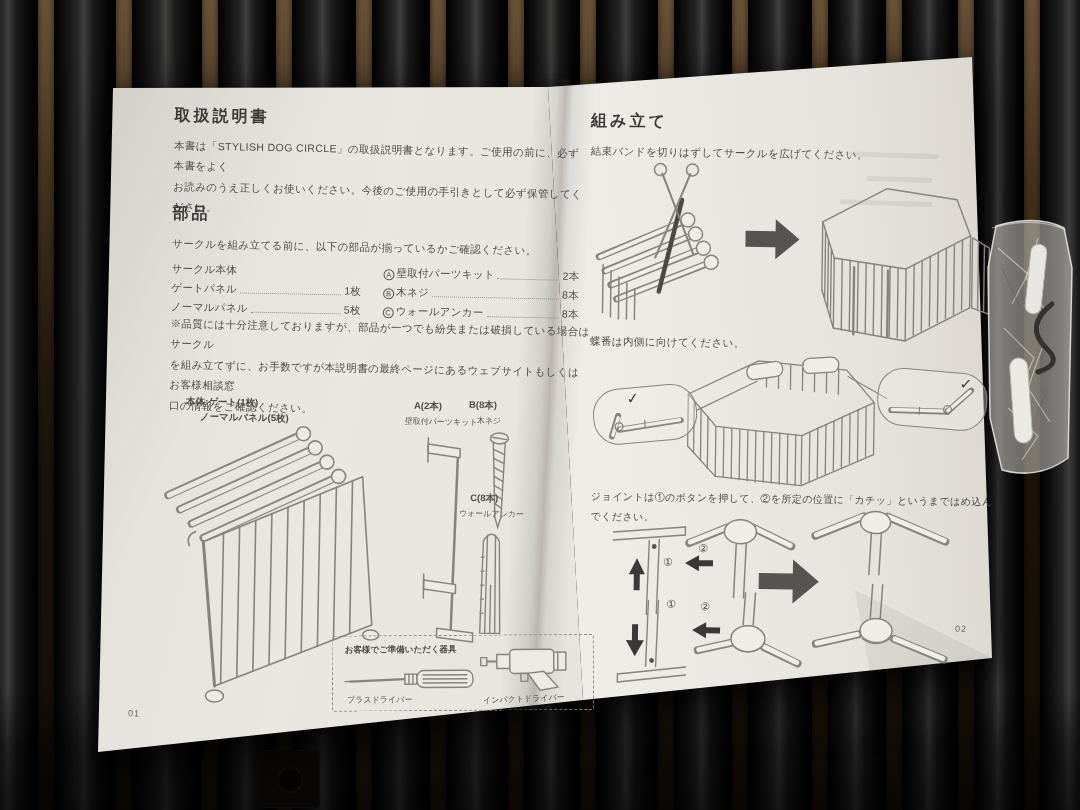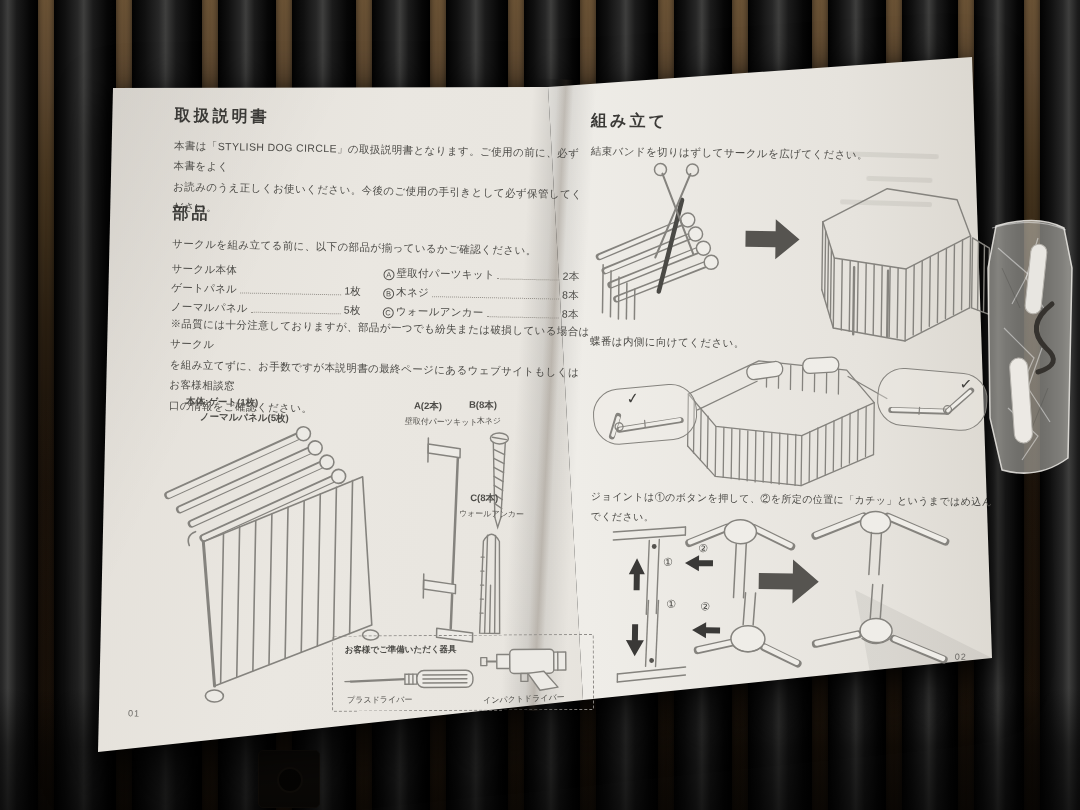--- a/index.html
+++ b/index.html
@@ -497,21 +497,21 @@
             <line x1="72" y1="2" x2="70" y2="36" stroke-width="1.5"></line>
           <line x1="6" y1="62" x2="48" y2="52" stroke-width="8"></line>
             <line x1="7" y1="61.5" x2="47" y2="52" stroke="#efede8" stroke-width="5"></line>
           <line x1="84" y1="56" x2="134" y2="76" stroke-width="8"></line>
             <line x1="85" y1="56" x2="133" y2="75" stroke="#efede8" stroke-width="5"></line>
           <ellipse cx="66" cy="48" rx="16" ry="12" stroke-width="1.5" fill="#efede8"></ellipse>
           <path d="M52,56 q14,10 28,0" stroke-width="1.2"></path>
         </g>
       </svg>
 
-      <div class="abs pnum" style="left:413px;top:586px">02</div>
+      <div class="abs pnum" style="left:413px;top:558px">02</div>
     </div>
   </div>
 
   <svg class="abs" style="position:absolute;left:968px;top:208px;z-index:5" width="112" height="300" viewBox="0 0 112 300">
     <path d="M28,18 Q70,6 96,20 L104,60 L100,250 Q70,272 34,262 L22,210 L20,60 Z" fill="rgba(212,210,204,0.52)" stroke="rgba(236,234,229,0.85)" stroke-width="1.5"></path>
     <g stroke="rgba(255,255,255,0.45)" fill="none" stroke-width="1.2">
       <path d="M30,40 L60,66 L44,96"></path>
         <path d="M70,30 L58,70 L78,104"></path>
       <path d="M36,120 L66,150 L50,186"></path>
         <path d="M74,140 L60,180 L82,214"></path>

